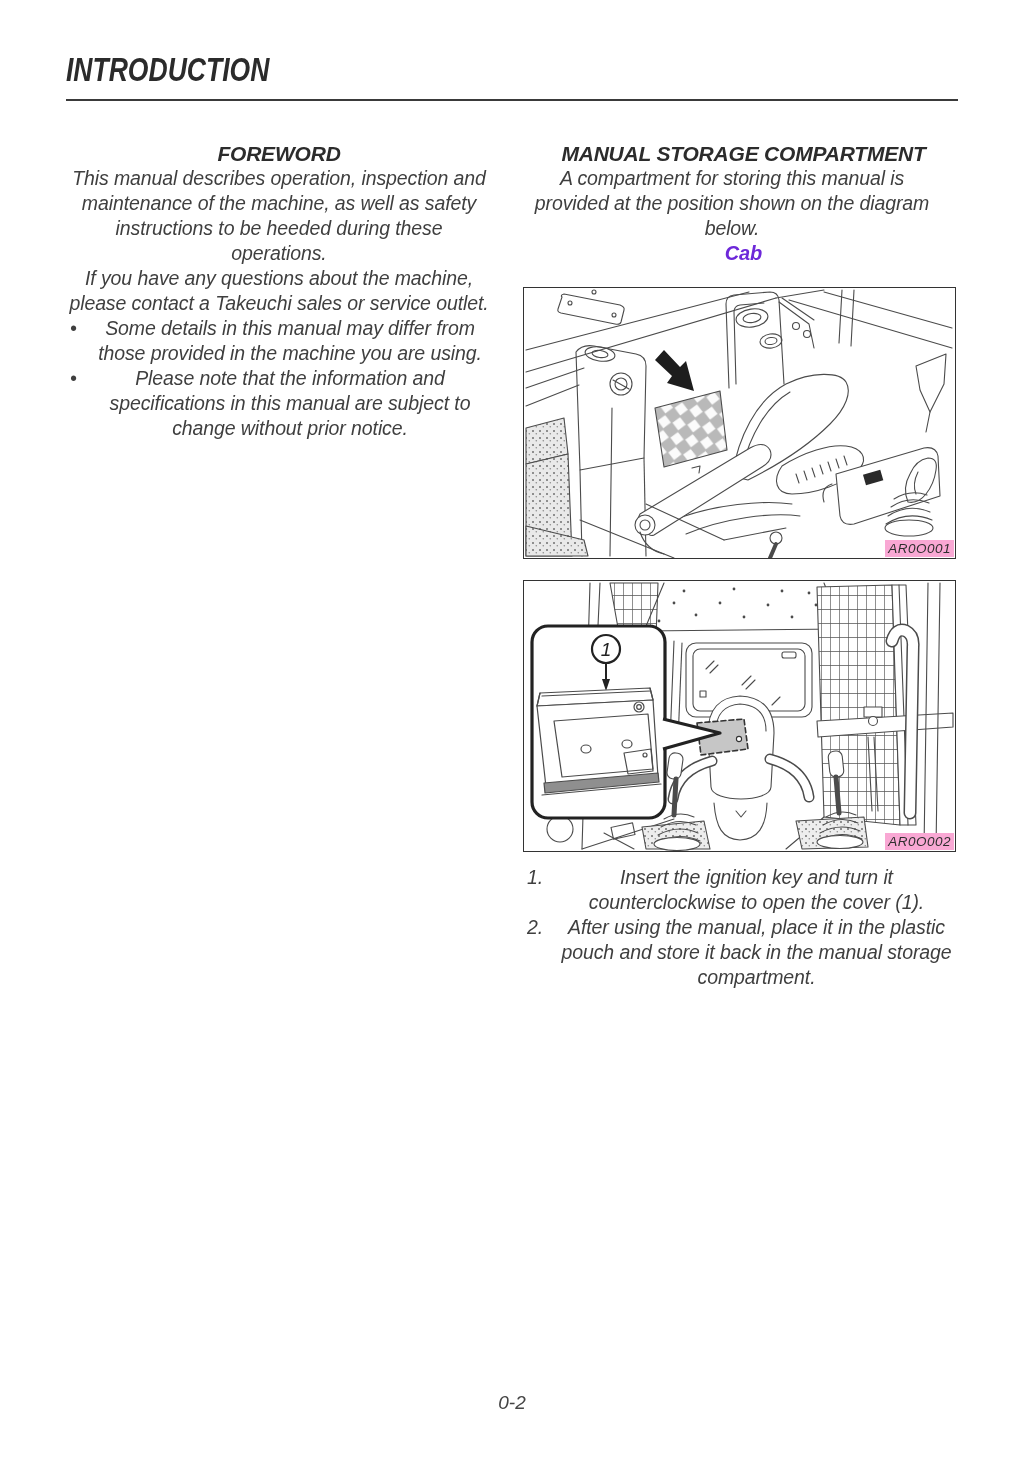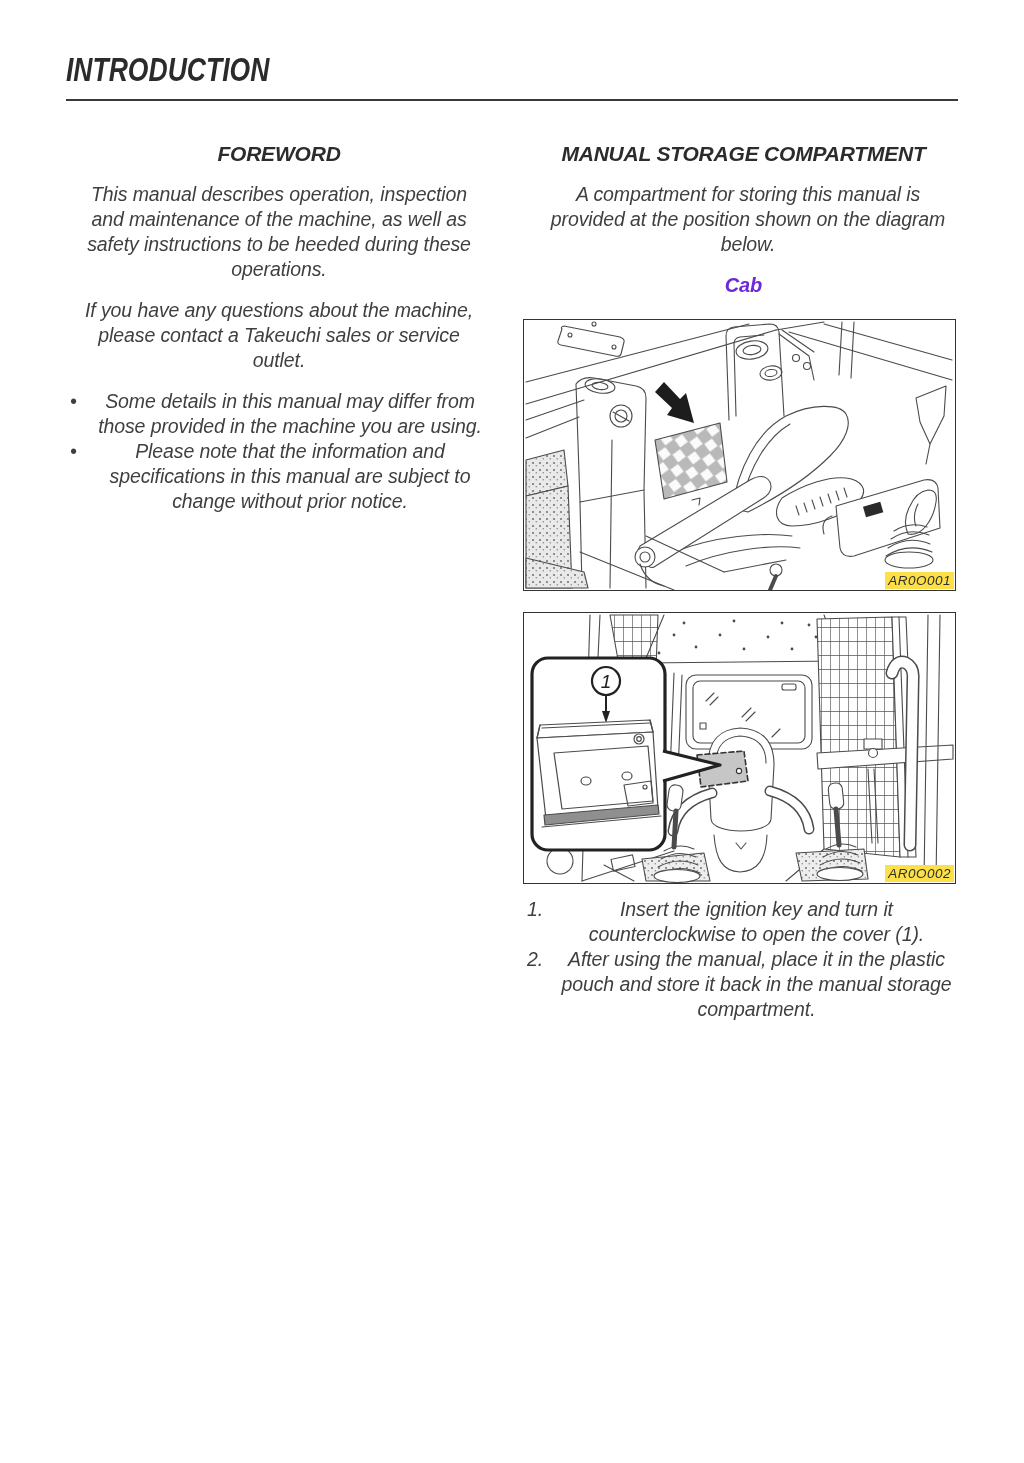--- a/index.html
+++ b/index.html
@@ -15,36 +15,36 @@
   .title-rule { position:absolute; left:66px; top:99px; width:892px; height:2px; background:#3a3a3a; }
 
   .col { position:absolute; top:141px; }
   .col-left  { left:66px;  width:426px;text-align:center; }
   .col-right { left:527px; width:433px;text-align:center; }
 
   h2.sect { margin:0; font-size:21px; font-weight:700; color:#2c2c2c; letter-spacing:-0.2px; white-space:nowrap; }
   h3.sub  { margin:0; font-size:20px; font-weight:700; color:#6d28d9; }
 
   .bodytext { font-size:19.5px; line-height:25px; letter-spacing:-0.1px; }
-  p.body { margin:16px; }
+  p.body { margin:0; }
   .mt-intro { margin-top:29px; }
 
   .bullet { position:relative; padding-left:22px; }
   .bullet .bmark { position:absolute; left:4px; top:0; }
 
   .steps { margin-top:13px; }
   .step { position:relative; padding-left:26px; }
   .step .snum { position:absolute; left:0; top:0; }
 
   .sub-cab    { margin-top:27px; }
   .fig        { position:relative; margin:21px 0 0 -4px; width:431px; height:270px;
                 border:1px solid #333; background:#fff; }
   .sub-canopy { margin-top:33px; }
   .figcode {
-    position:absolute; right:1px; bottom:1px; background:#fde047; padding:0 3px;
+    position:absolute; right:1px; bottom:1px; background:#f9a8d4; padding:0 3px;
     font-size:13.5px; color:#2e2e2e; letter-spacing:0.5px; line-height:17px;
   }
   .fig svg { display:block; }
 
   .page-number { position:absolute; left:0; top:1392px; width:100%; text-align:center;
                  font-size:19px; color:#454545; }
 </style>
 </head>
 <body>
 
@@ -341,13 +341,14 @@
         <span class="snum">1.</span>
         <span>Insert the ignition key and turn it counterclockwise to open the cover (1).</span>
       </div>
       <div class="step">
         <span class="snum">2.</span>
         <span>After using the manual, place it in the plastic pouch and store it back in the manual storage compartment.</span>
       </div>
     </div>
   </section>
 
+  <footer class="page-number">0-2</footer>
 </div>
 
 </body></html>

